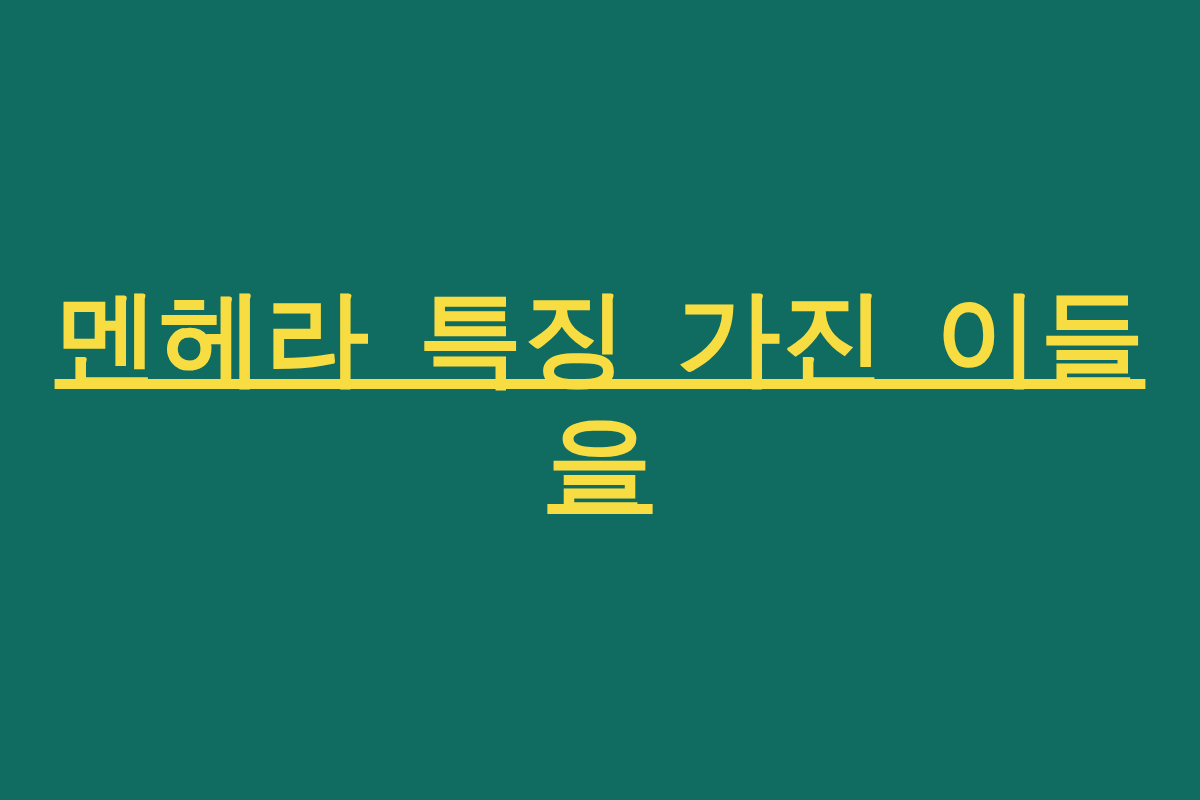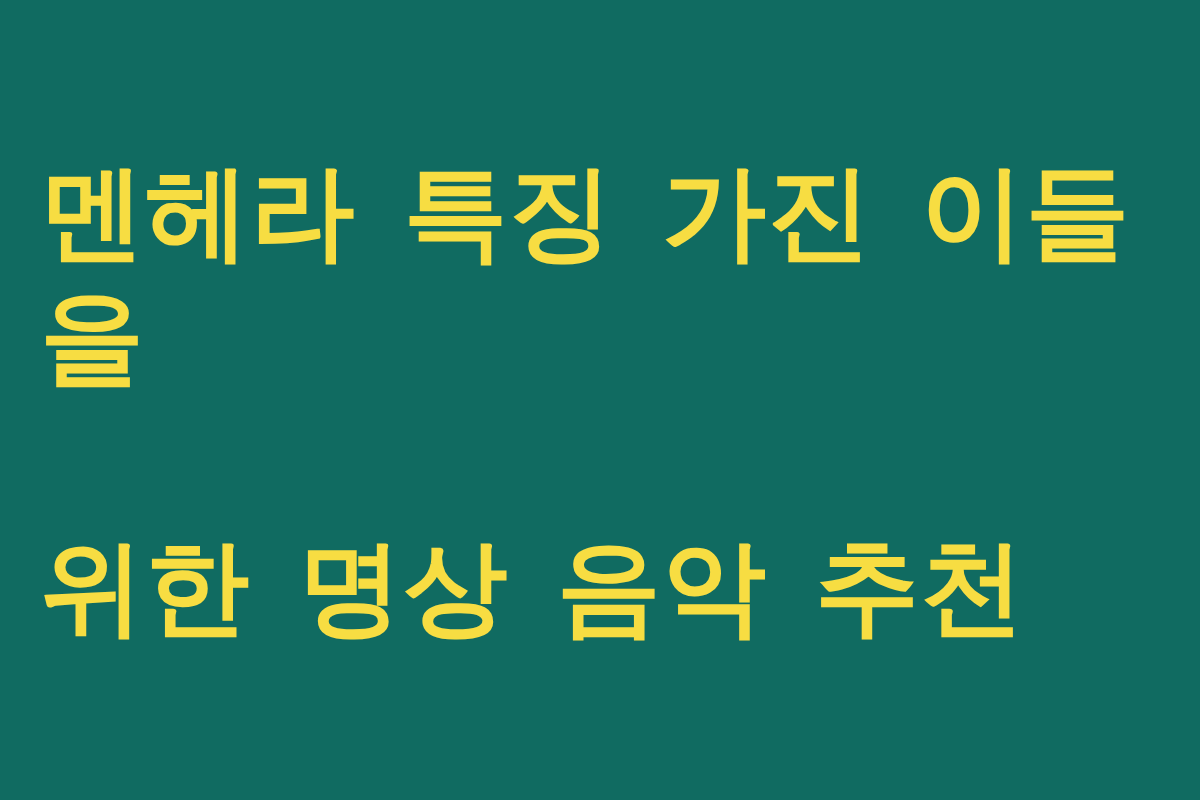--- a/index.html
+++ b/index.html
@@ -23,41 +23,41 @@
     display: flex;
     align-items: center;
     justify-content: center;
     background-color: #106B61;
   }
 
   .headline {
     width: 1120px;
     margin: 0;
     padding: 0;
-    text-align: left;
+    text-align: center;
     color: #F7DD42;
     font-family: "DejaVu Sans", "Liberation Sans", sans-serif;
     font-weight: 700;
     font-size: 104px;
     line-height: 125px;
     letter-spacing: 0.012em;
     word-spacing: 0.10em;
     white-space: pre-line;
     
     -webkit-font-smoothing: antialiased;
     text-rendering: geometricPrecision;
+    text-decoration: underline;
   }
 
   .headline .line {
     display: block;
   }
 </style>
 </head>
 <body>
 
 <div class="card">
 
   <h1 class="headline">
     <span class="line">멘헤라 특징 가진 이들을</span>
-    <span class="line">위한 명상 음악 추천</span>
   </h1>
 
 </div>
 
 </body></html>

